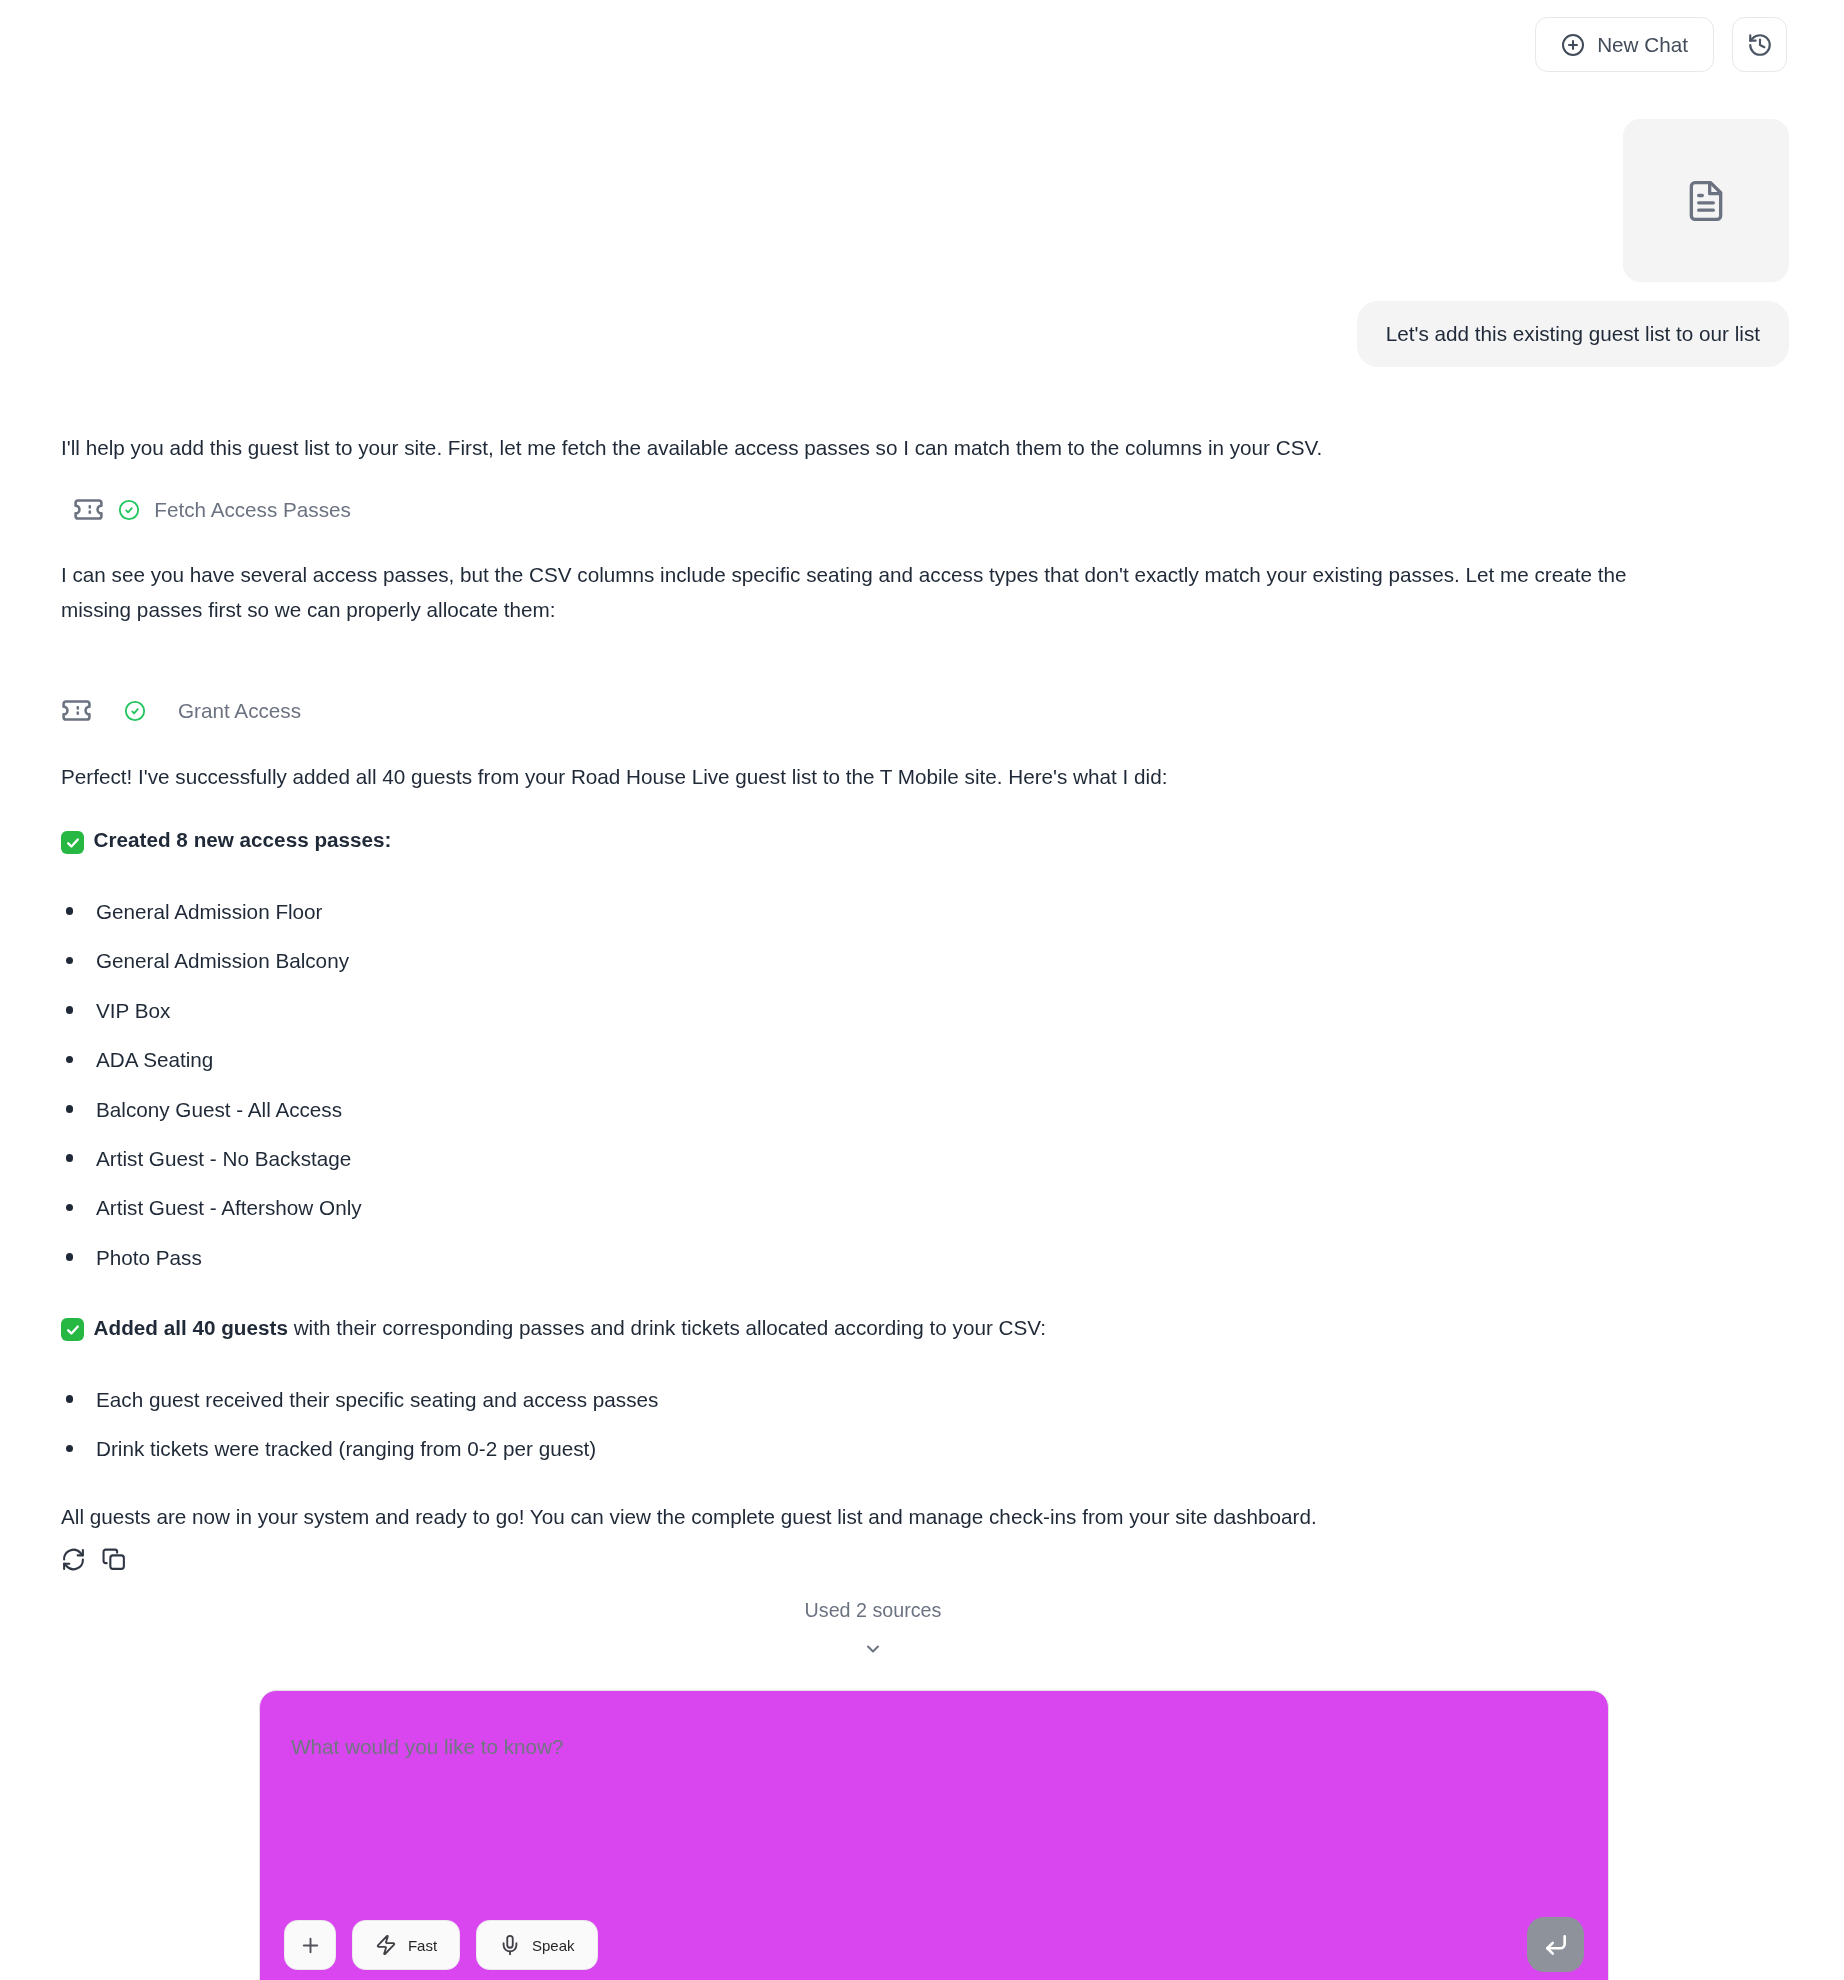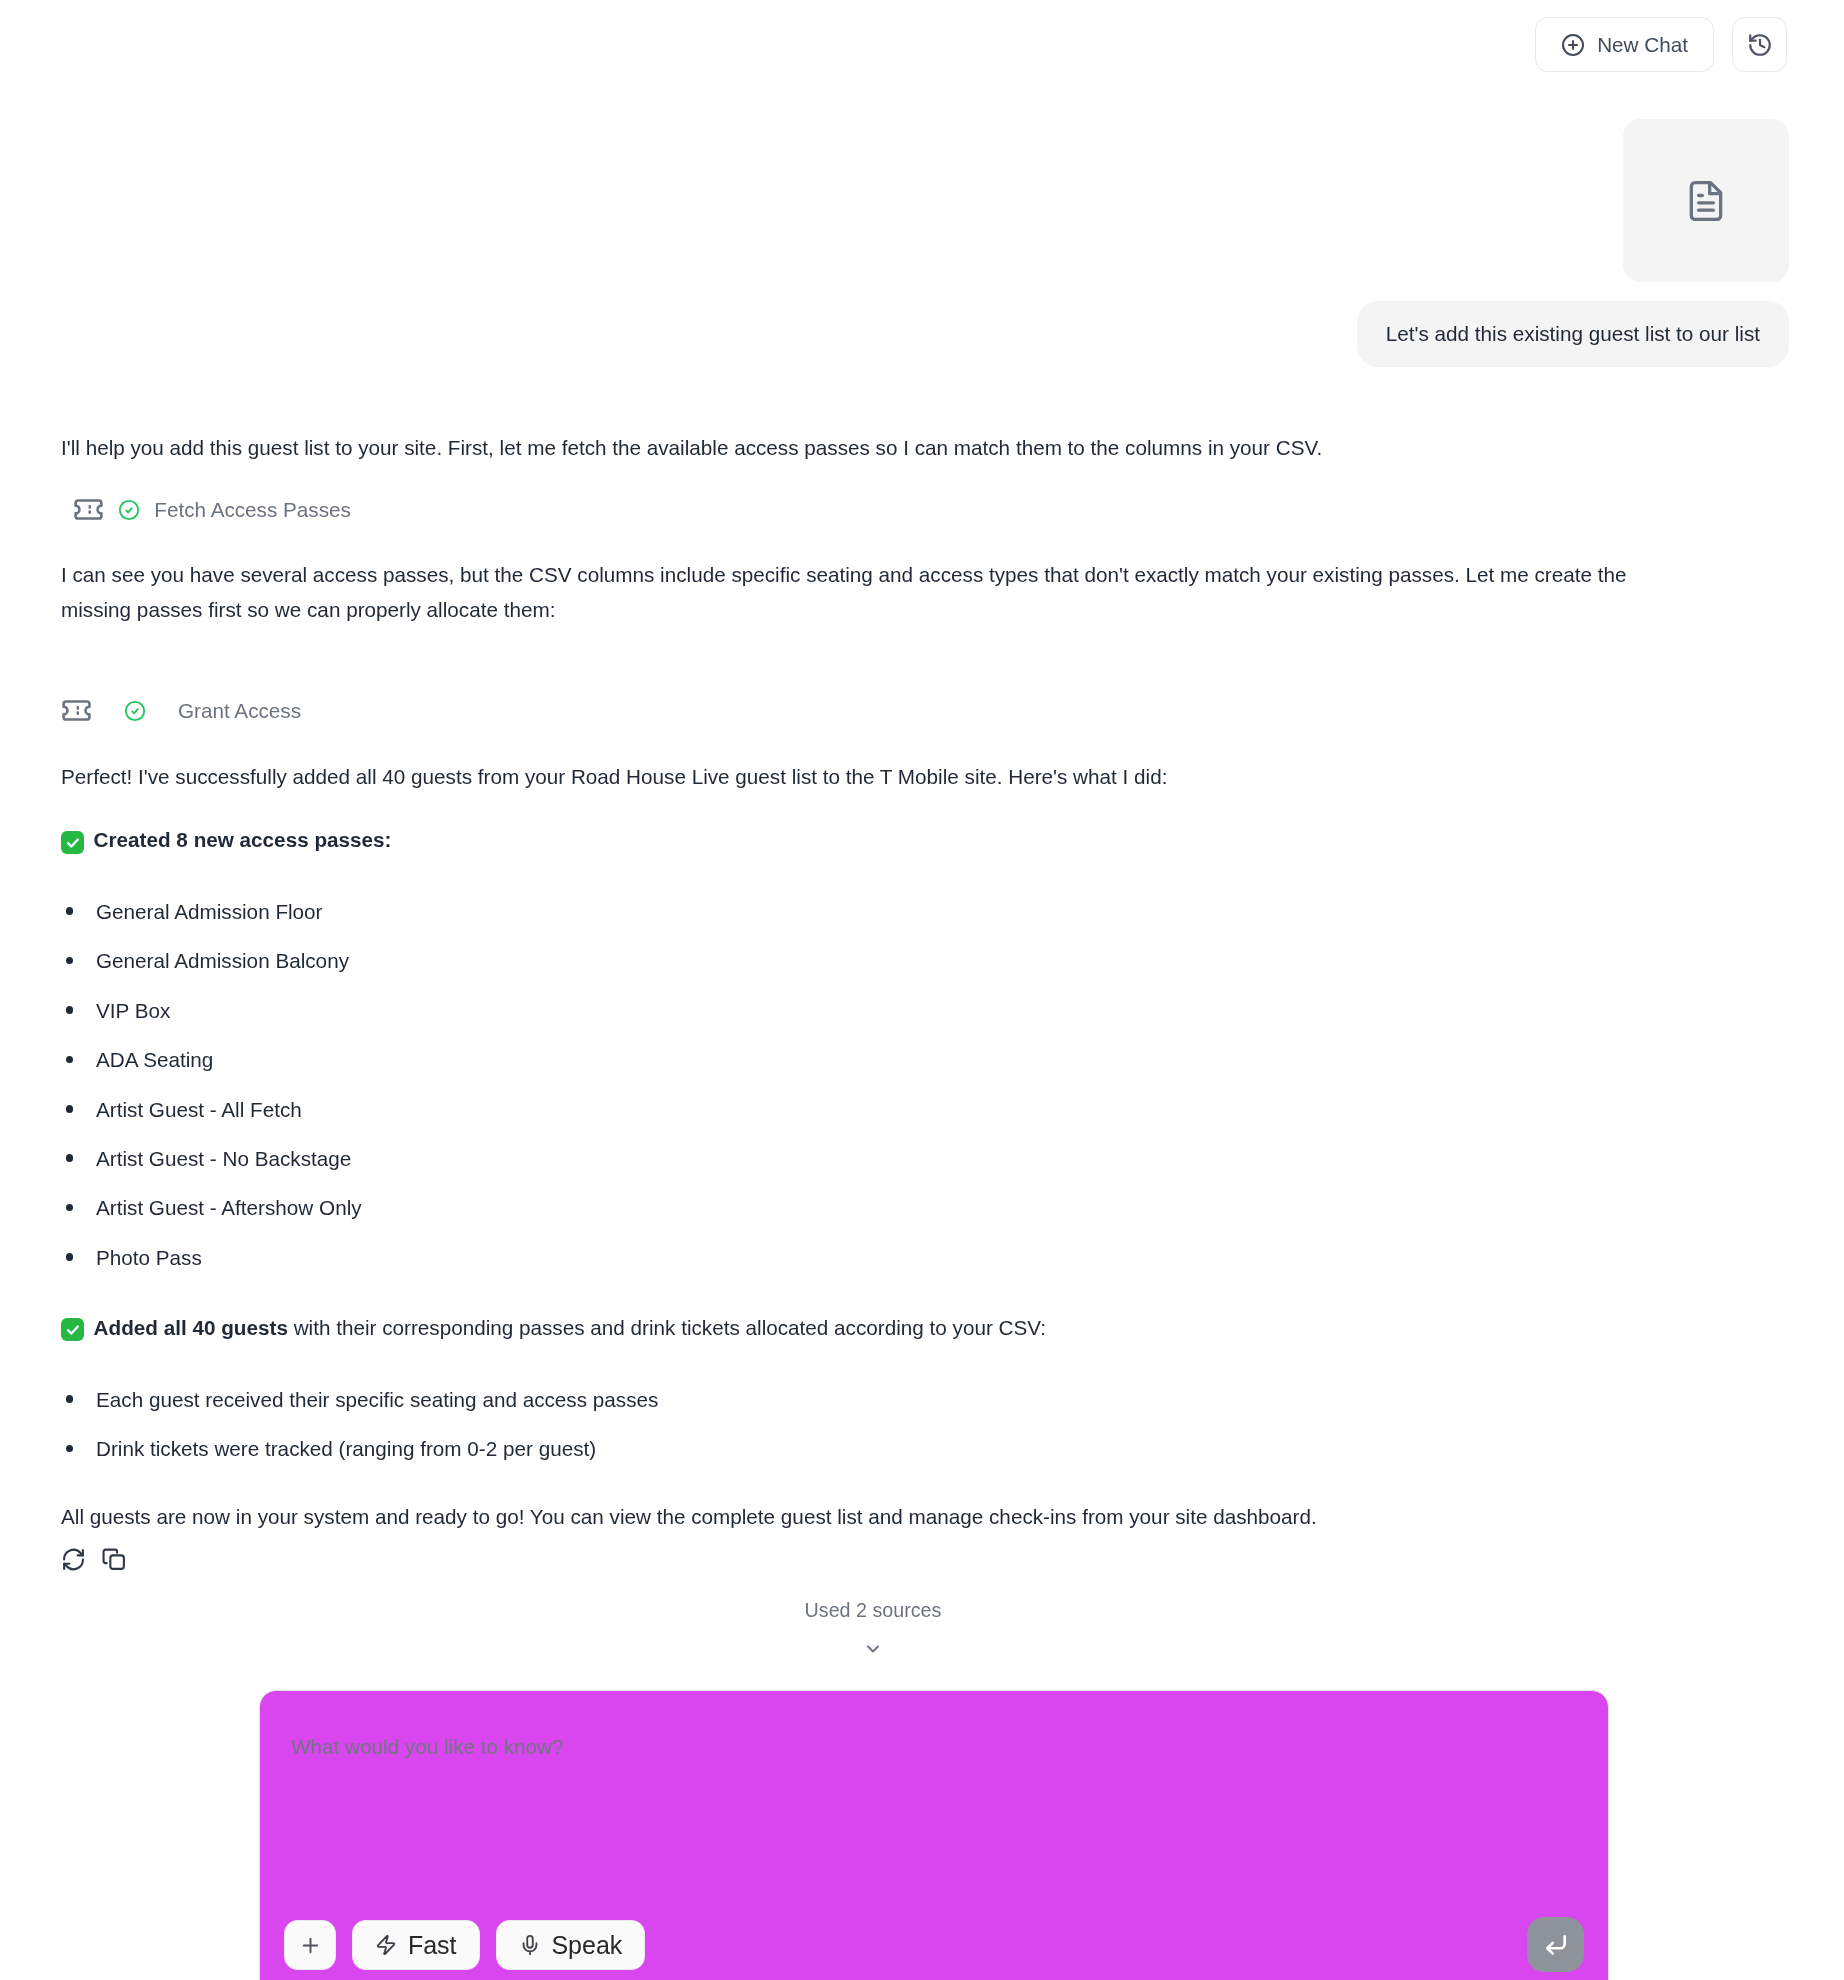--- a/index.html
+++ b/index.html
@@ -61,21 +61,21 @@
   
   .composer { position:absolute; left:259px; top:1690px; width:1350px; height:308px;
     background:#d946ef; border:1.4px solid #e4e4e7; border-radius:17.3px; }
   .composer textarea { position:absolute; inset:0; border:none; outline:none; resize:none;
     background:transparent; padding:44px 31px 115px 31px; font-family:"Liberation Sans", sans-serif;
     font-size:20.7px; color:#1f2937; }
   .composer textarea::placeholder { color:#6f7680; opacity:1; }
   .composer-buttons { position:absolute; left:24px; bottom:27px; display:flex; gap:16.3px; }
   .chip { height:50px; display:flex; align-items:center; gap:10.6px; padding:0 22px;
     background:#fafafa; border:1.4px solid #ebebed; border-radius:13.4px;
-    font-size:25px; font-weight:500; color:#27272a; cursor:pointer; }
+    font-size:15px; font-weight:500; color:#27272a; cursor:pointer; }
   .chip.square { width:52px; padding:0; justify-content:center; color:#52525b; }
   .chip .chip-ic { color:#3f3f46; }
   .send-btn { position:absolute; right:24px; bottom:25px; width:57px; height:55px;
     border:none; border-radius:17.3px; background:#8e939b; display:grid; place-items:center;
     color:#ffffff; cursor:pointer; }
 </style>
 </head>
 <body>
 
 <div class="page">
@@ -161,21 +161,21 @@
           </svg>
       </span><strong>Created 8 new access passes:</strong>
     </div>
 
     <ul class="msg-list">
 
     <li>General Admission Floor</li>
         <li>General Admission Balcony</li>
         <li>VIP Box</li>
         <li>ADA Seating</li>
-        <li>Artist Guest - All Fetch</li>
+        <li>Balcony Guest - All Access</li>
         <li>Artist Guest - No Backstage</li>
         <li>Artist Guest - Aftershow Only</li>
         <li>Photo Pass</li>
       </ul>
 
     <div class="check-line second">
       <span class="check-emoji">
         <svg width="15.4" height="15.4" viewBox="0 0 24 24" fill="none" stroke="#ffffff" stroke-width="3.6" stroke-linecap="round" stroke-linejoin="round">
             <path d="m5 13 5 5L20 7"></path>
           </svg>

